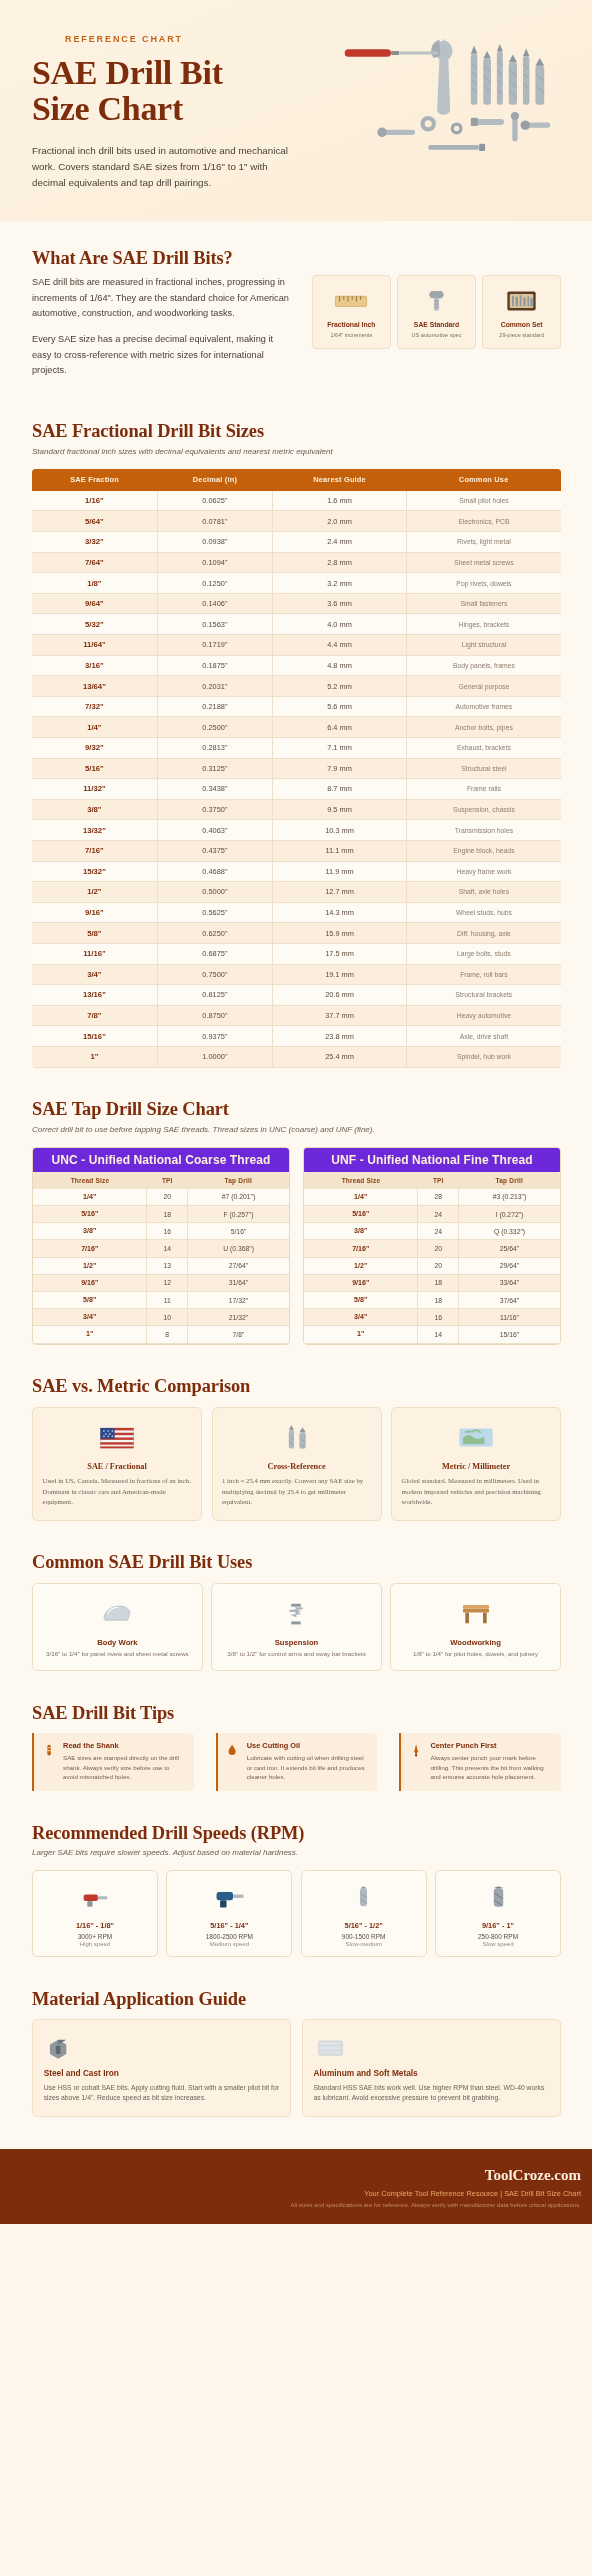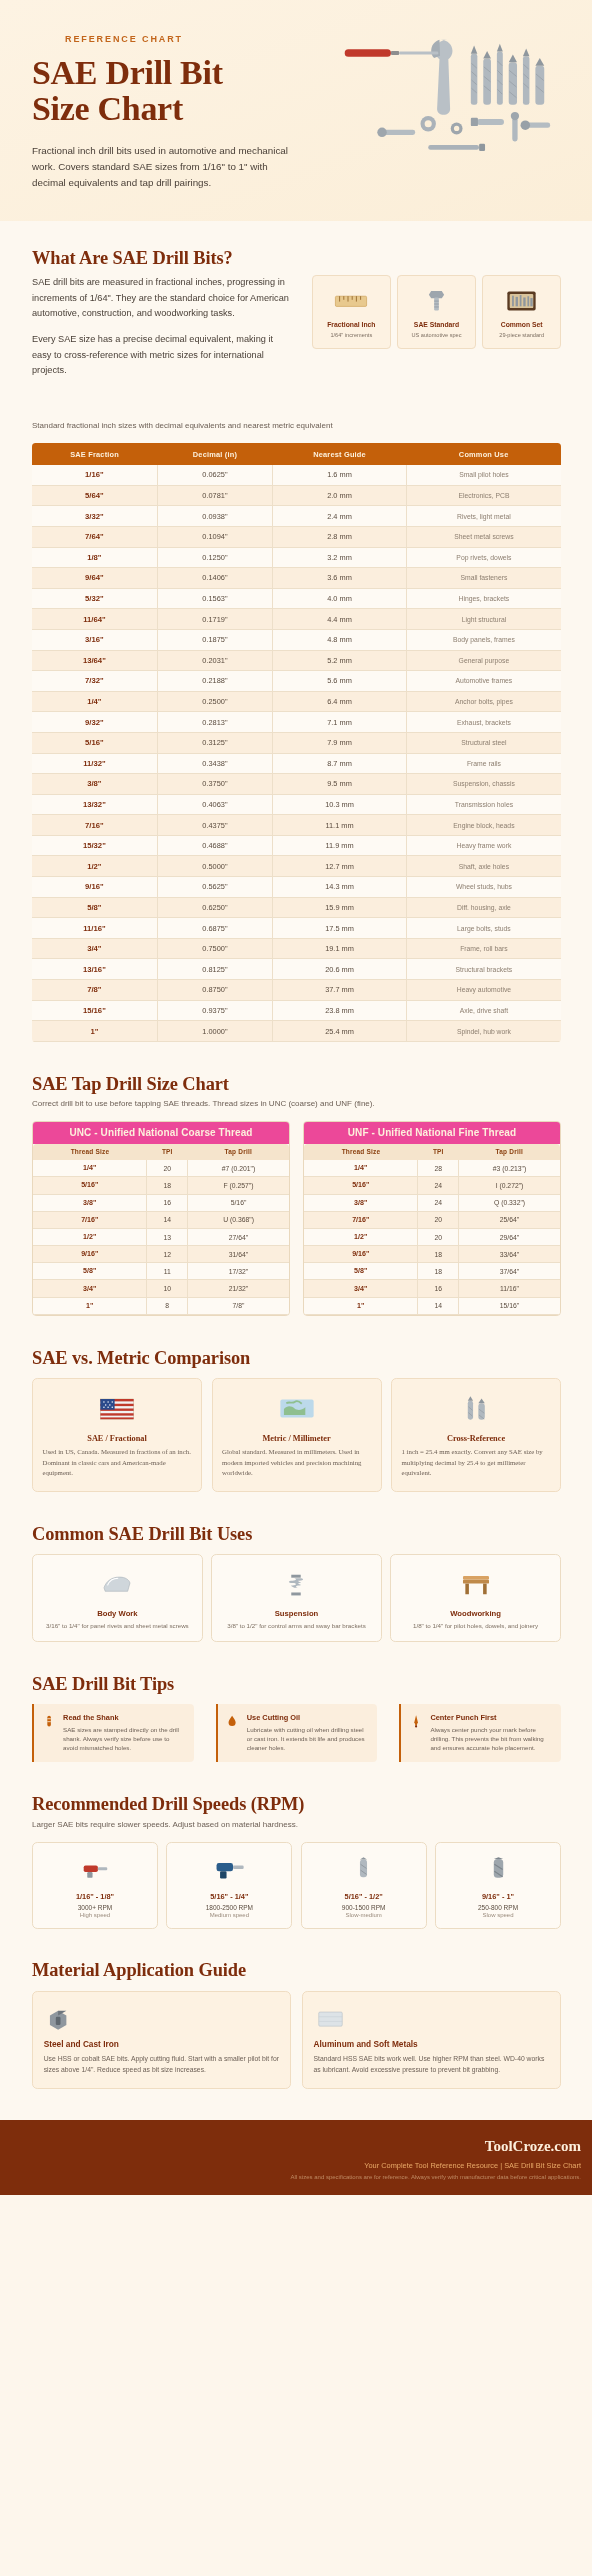--- a/index.html
+++ b/index.html
@@ -46,21 +46,21 @@
   }
   .banner .sep { opacity: .65; padding: 0 4.1px; }
 
   
   .section { padding: 27px 32px 4.7px 32px; }
   h2 {
     font-family: "Liberation Serif", serif;
     font-size: 18.4px; color: #7e2d0c; font-weight: bold;
     margin-bottom: 4.7px; letter-spacing: -0.1px;
   }
-  .sub { font-size: 8px; color: #6d6056; margin-bottom: 13px; }
+  .sub { font-size: 8px; color: #6d6056; margin-bottom: 13px; font-style: italic; }
 
   .two-col { display: flex; gap: 21.3px; align-items: flex-start; }
   .prose { flex: 1; }
   .prose p { font-size: 9.2px; line-height: 1.68; color: #4a4038; margin-bottom: 10.7px; }
 
   .mini-cards { display: flex; gap: 6.5px; width: 249px; }
   .mini-card {
     flex: 1; background: #fdf2e2; border: 0.6px solid #f0ddc2;
     border-radius: 4.1px; padding: 7.7px 4.7px 8.3px 4.7px; text-align: center;
   }
@@ -86,21 +86,21 @@
   tbody td:last-child { border-right: none; }
   tbody tr:nth-child(odd) { background: #fefaf4; }
   tbody tr:nth-child(even) { background: #fbeedd; }
   tbody td.k { font-weight: bold; color: #7e2d0c; font-size: 7.7px; }
   tbody td.u { color: #8d7f70; font-size: 6.8px; }
 
   
   .tap-wrap { display: flex; gap: 13px; }
   .tap-col { flex: 1; border: 0.6px solid #e9d8bd; border-radius: 4.1px; overflow: hidden; background:#fefaf4; }
   .tap-col .cap {
-    background: #ec4899; color: #fdf0dc; font-size: 10px; font-weight: bold;
+    background: #6d28d9; color: #fdf0dc; font-size: 12px; font-weight: bold;
     text-align: center; padding: 5.3px 3.6px; letter-spacing: 0.1px;
   }
   .tap-col table thead th {
     background: #f5e4cc; color: #8a4010; font-size: 6.5px; padding: 4.7px 2.4px;
   }
   .tap-col table tbody td { font-size: 6.8px; padding: 4.1px 2.4px; }
   .tap-col table tbody td.k { font-size: 7.1px; }
 
   
   .cmp { display: flex; gap: 9.5px; }
@@ -293,20 +293,21 @@
             </svg>
           </div>
           <div class="t">Common Set</div>
           <div class="d">29-piece standard</div>
         </div>
       </div>
     </div>
   </div>
 
   <div class="section">
+    <h2>SAE Fractional Drill Bit Sizes</h2>
     <div class="sub">Standard fractional inch sizes with decimal equivalents and nearest metric equivalent</div>
     <table>
       <thead>
           <tr id="frac-head">
             <th>SAE Fraction</th>
             <th>Decimal (in)</th>
             <th>Nearest Guide</th>
             <th>Common Use</th>
           </tr>
         </thead>
@@ -633,49 +634,49 @@
                 <circle cx="17" cy="19" r="1.2"></circle>
                 <circle cx="24" cy="19" r="1.2"></circle>
               </g>
           </svg>
         </div>
         <div class="t">SAE / Fractional</div>
         <div class="d">Used in US, Canada. Measured in fractions of an inch. Dominant in classic cars and American-made equipment.</div>
       </div>
       <div class="cmp-card">
         <div class="art">
-          <svg width="38" height="25" viewBox="0 0 64 42">
-            <rect x="4" y="6" width="56" height="30" rx="3" fill="#bcd9ea"></rect>
-            <path d="M10 22c6-7 13-5 18-1s12 3 18-2v13H10z" fill="#8fbf8f"></path>
-            <path d="M14 12c5-3 10 1 14-2s9 0 12 3" stroke="#8fbf8f" stroke-width="3" fill="none"></path>
-          </svg>
-        </div>
-        <div class="t">Metric / Millimeter</div>
-        <div class="d">Global standard. Measured in millimeters. Used in modern imported vehicles and precision machining worldwide.</div>
-      </div>
-      <div class="cmp-card">
-        <div class="art">
           <svg width="38" height="27" viewBox="0 0 64 46">
             <g fill="#b0b8bf">
               <rect x="18" y="10" width="9" height="32" rx="4"></rect>
               <rect x="36" y="14" width="11" height="28" rx="5"></rect>
             </g>
             <g fill="#8f979e">
                 <path d="M18 10l4.5-8 4.5 8z"></path>
                 <path d="M36 14l5.5-8 5.5 8z"></path>
               </g>
             <g stroke="#98a0a7" stroke-width="1.5">
               <path d="M19 20l7 6M19 30l7 6"></path>
                 <path d="M37 24l9 7M37 34l9 7"></path>
             </g>
           </svg>
         </div>
         <div class="t">Cross-Reference</div>
         <div class="d">1 inch = 25.4 mm exactly. Convert any SAE size by multiplying decimal by 25.4 to get millimeter equivalent.</div>
       </div>
+      <div class="cmp-card">
+        <div class="art">
+          <svg width="38" height="25" viewBox="0 0 64 42">
+            <rect x="4" y="6" width="56" height="30" rx="3" fill="#bcd9ea"></rect>
+            <path d="M10 22c6-7 13-5 18-1s12 3 18-2v13H10z" fill="#8fbf8f"></path>
+            <path d="M14 12c5-3 10 1 14-2s9 0 12 3" stroke="#8fbf8f" stroke-width="3" fill="none"></path>
+          </svg>
+        </div>
+        <div class="t">Metric / Millimeter</div>
+        <div class="d">Global standard. Measured in millimeters. Used in modern imported vehicles and precision machining worldwide.</div>
+      </div>
     </div>
   </div>
 
   <div class="section">
     <h2>Common SAE Drill Bit Uses</h2>
     <div class="uses" style="margin-top:9.5px">
       <div class="use-card">
         <div class="art">
           <svg width="36" height="28.4" viewBox="0 0 60 48">
             <path d="M8 30c4-12 14-18 26-18 10 0 16 4 18 10l-4 14H10z" fill="#cfd6db" stroke="#a8b0b7"></path>

